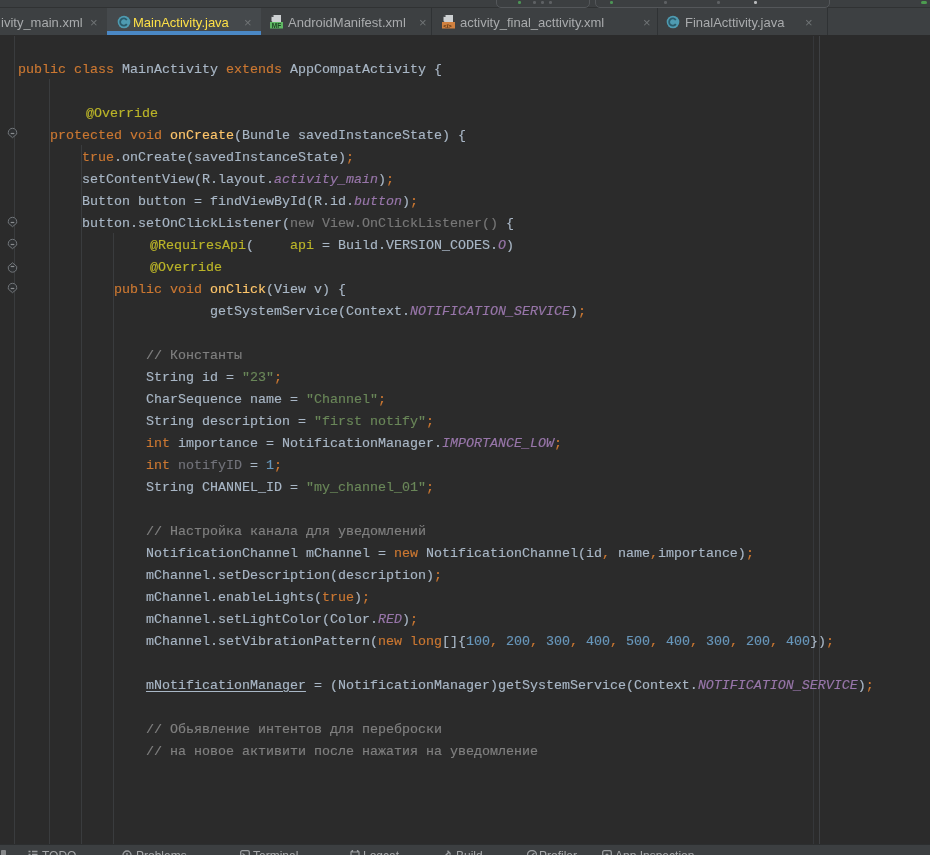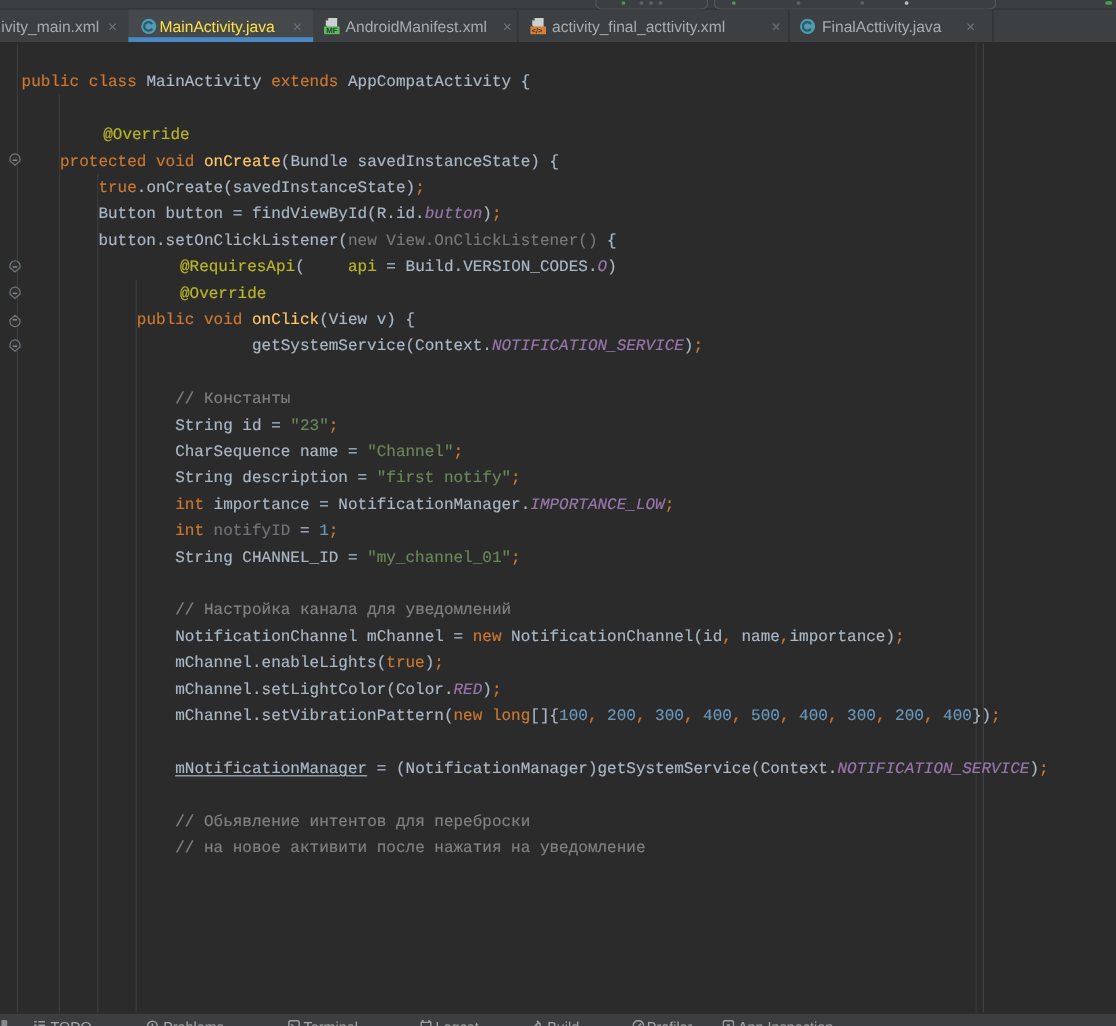--- a/index.html
+++ b/index.html
@@ -49,37 +49,39 @@
   <div class="vl" style="left:81px;top:109px;height:699px;"></div>
   <div class="vl" style="left:113px;top:197px;height:611px;"></div>
   <div class="vl" style="left:813px;top:0;height:808px;background:#35373a;"></div>
   <div class="vl" style="left:819px;top:0;height:808px;background:#3e4043;"></div>
   <div class="code" id="code">
 <div class="ln"><span class="k">public class </span>MainActivity <span class="k">extends </span>AppCompatActivity {</div>
 <div class="ln"></div>
 <div class="ln">    <span class="a">@Override</span></div>
 <div class="ln">    <span class="k">protected void </span><span class="y">onCreate</span>(Bundle savedInstanceState) {</div>
 <div class="ln">        <span class="k">true</span>.onCreate(savedInstanceState)<span class="p">;</span></div>
+<div class="ln">        setContentView(R.layout.<span class="f">activity_main</span>)<span class="p">;</span></div>
 <div class="ln">        Button button = findViewById(R.id.<span class="f">button</span>)<span class="p">;</span></div>
 <div class="ln">        button.setOnClickListener(<span class="g">new View.OnClickListener()</span> {</div>
 <div class="ln">            <span class="a">@RequiresApi</span>(<span class="a">api </span>= Build.VERSION_CODES.<span class="f">O</span>)</div>
 <div class="ln">            <span class="a">@Override</span></div>
 <div class="ln">            <span class="k">public void </span><span class="y">onClick</span>(View v) {</div>
 <div class="ln">                        getSystemService(Context.<span class="f">NOTIFICATION_SERVICE</span>)<span class="p">;</span></div>
 <div class="ln"></div>
 <div class="ln">                <span class="c">// Константы</span></div>
 <div class="ln">                String id = <span class="s">"23"</span><span class="p">;</span></div>
 <div class="ln">                CharSequence name = <span class="s">"Channel"</span><span class="p">;</span></div>
 <div class="ln">                String description = <span class="s">"first notify"</span><span class="p">;</span></div>
 <div class="ln">                <span class="k">int </span>importance = NotificationManager.<span class="f">IMPORTANCE_LOW</span><span class="p">;</span></div>
 <div class="ln">                <span class="k">int </span><span class="uu">notifyID</span> = <span class="n">1</span><span class="p">;</span></div>
 <div class="ln">                String CHANNEL_ID = <span class="s">"my_channel_01"</span><span class="p">;</span></div>
 <div class="ln"></div>
 <div class="ln">                <span class="c">// Настройка канала для уведомлений</span></div>
 <div class="ln">                NotificationChannel mChannel = <span class="k">new </span>NotificationChannel(id<span class="p">,</span> name<span class="p">,</span>importance)<span class="p">;</span></div>
+<div class="ln">                mChannel.setDescription(description)<span class="p">;</span></div>
 <div class="ln">                mChannel.enableLights(<span class="k">true</span>)<span class="p">;</span></div>
 <div class="ln">                mChannel.setLightColor(Color.<span class="f">RED</span>)<span class="p">;</span></div>
 <div class="ln">                mChannel.setVibrationPattern(<span class="k">new long</span>[]{<span class="n">100</span><span class="p">,</span> <span class="n">200</span><span class="p">,</span> <span class="n">300</span><span class="p">,</span> <span class="n">400</span><span class="p">,</span> <span class="n">500</span><span class="p">,</span> <span class="n">400</span><span class="p">,</span> <span class="n">300</span><span class="p">,</span> <span class="n">200</span><span class="p">,</span> <span class="n">400</span>})<span class="p">;</span></div>
 <div class="ln"></div>
 <div class="ln">                <span class="u">mNotificationManager</span> = (NotificationManager)getSystemService(Context.<span class="f">NOTIFICATION_SERVICE</span>)<span class="p">;</span></div>
 <div class="ln"></div>
 <div class="ln">                <span class="c">// Обьявление интентов для переброски</span></div>
 <div class="ln">                <span class="c">// на новое активити после нажатия на уведомление</span></div>
   </div>
   <svg id="folds" width="930" height="808" style="position:absolute;left:0;top:0;">

